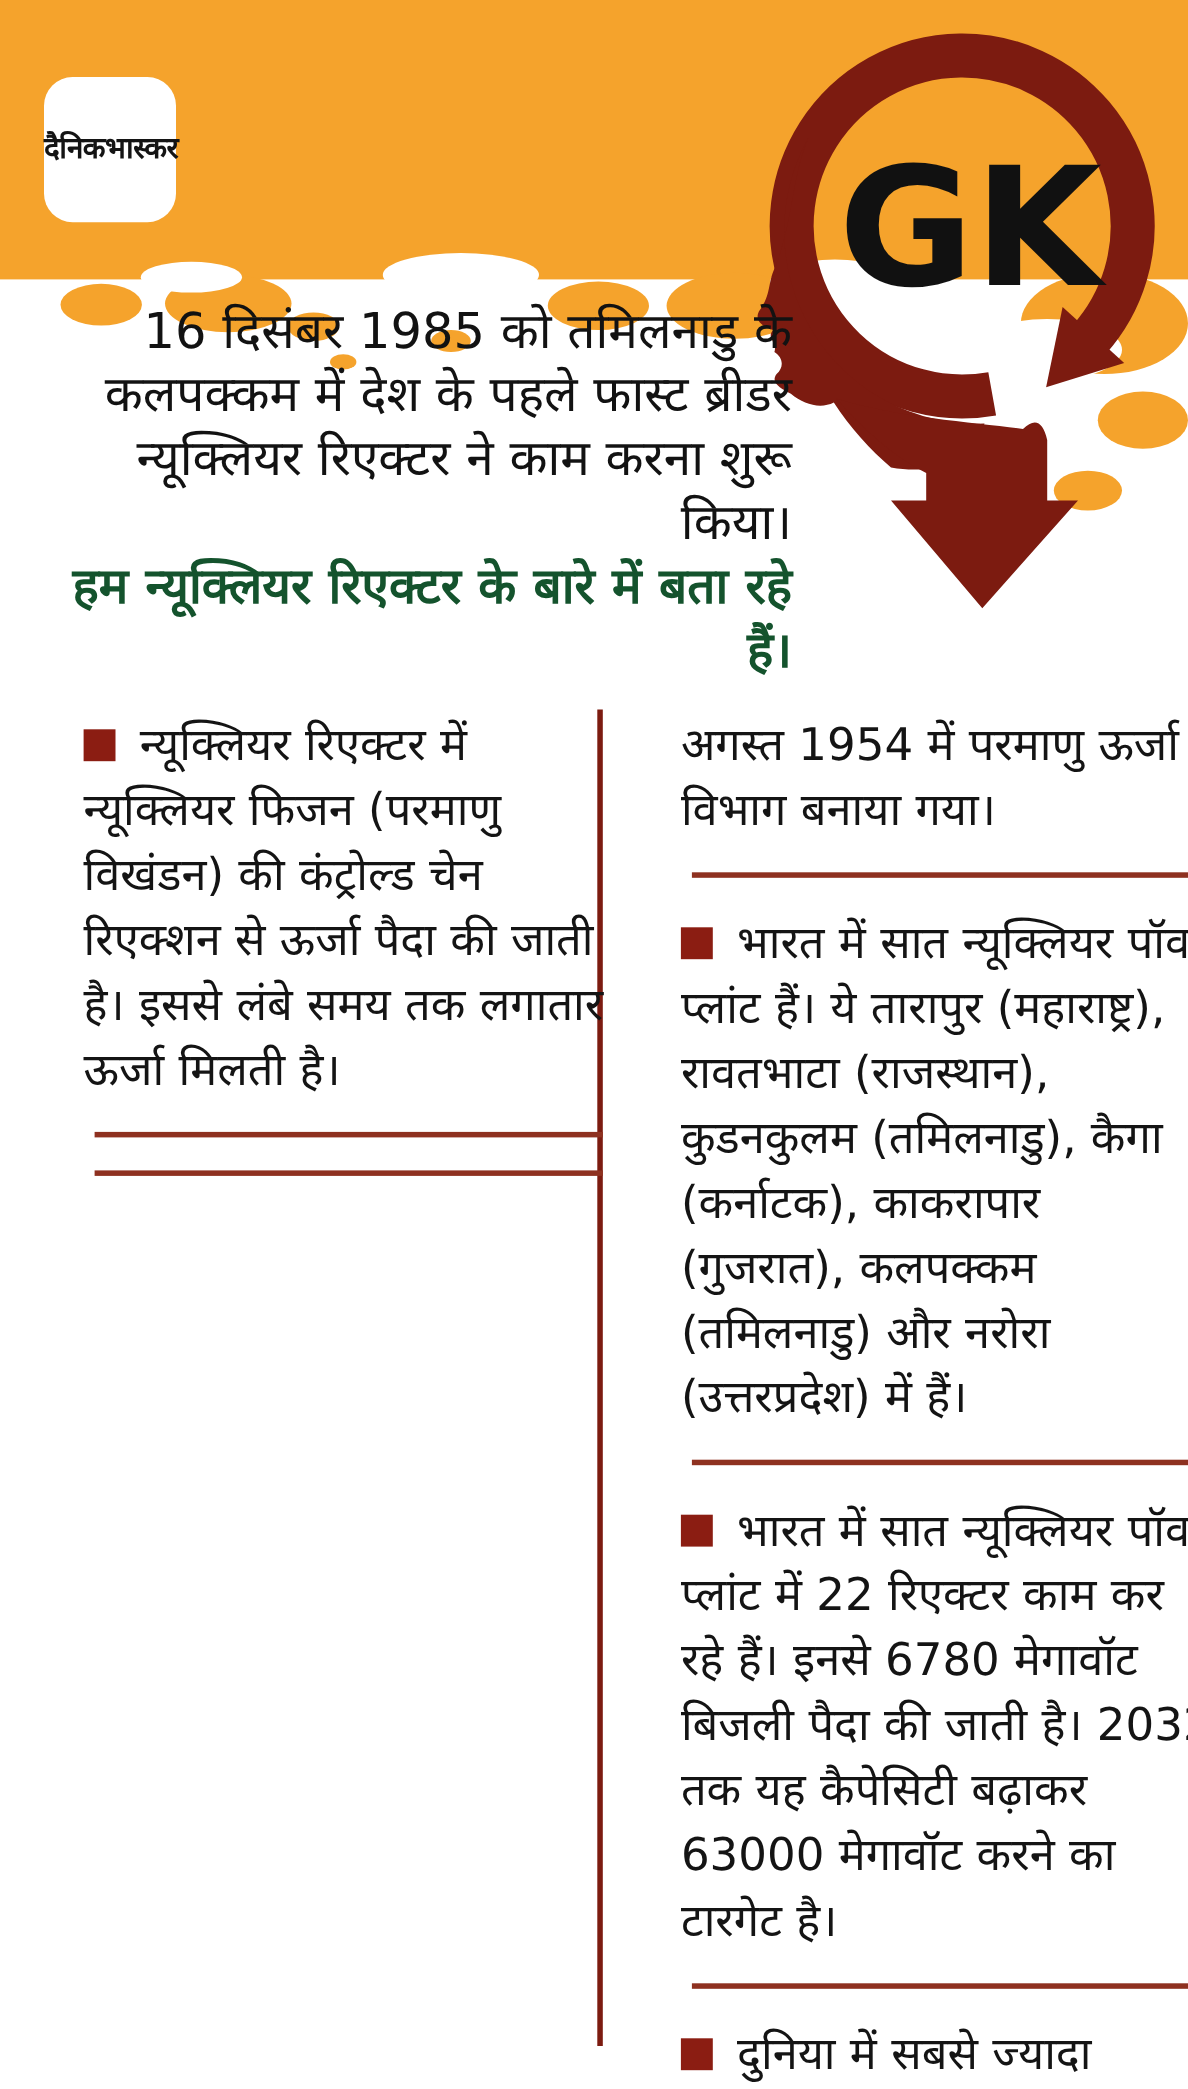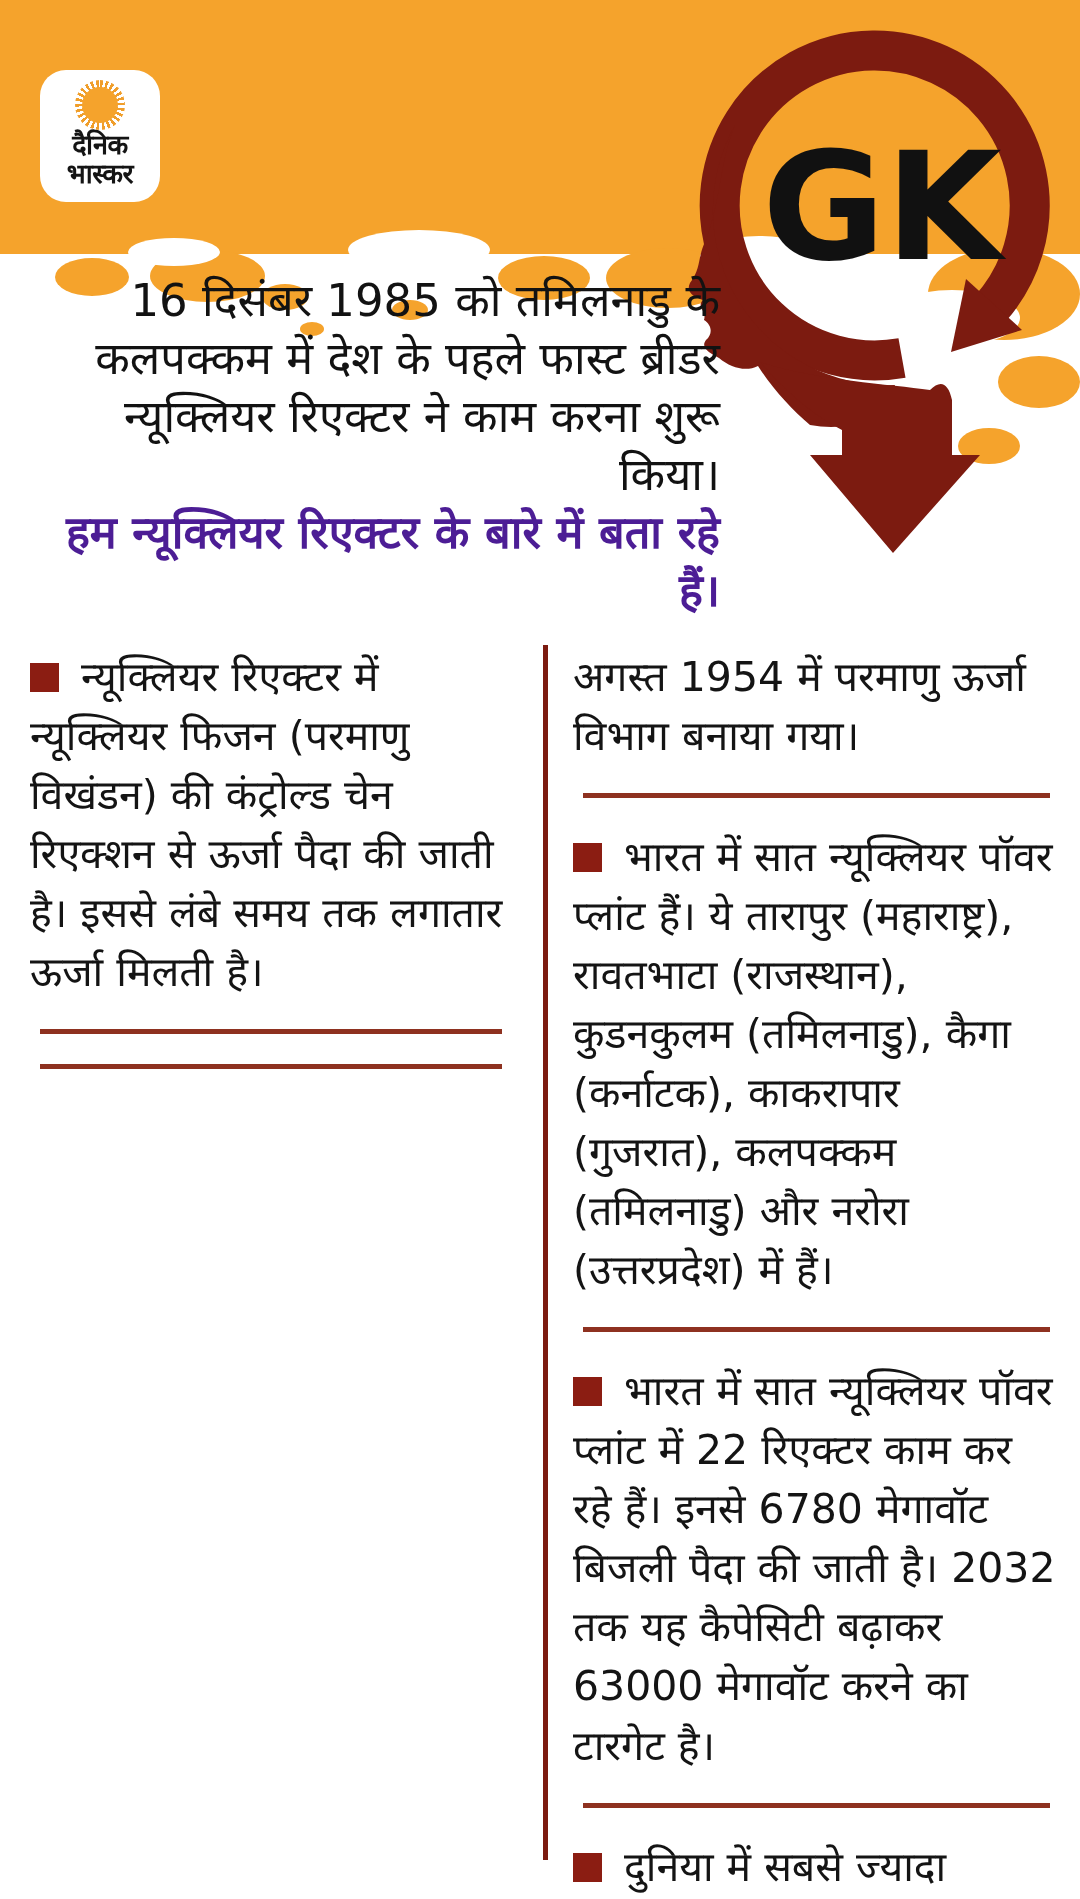--- a/index.html
+++ b/index.html
@@ -14,21 +14,21 @@
   .banner{
     position:absolute;left:0;top:0;width:1080px;height:254px;
     background:#F5A32C;
   }
   .splat{position:absolute;border-radius:50%;background:#F5A32C;}
   .splat.white{background:#ffffff;}
   
   .logo{
     position:absolute;left:40px;top:70px;width:120px;height:132px;
     background:#ffffff;border-radius:26px;
-    display:flex;flex-direction:column;align-items:center;
+    display:flex;flex-direction:row;align-items:center;
     z-index:6;
   }
   .sun{
     width:50px;height:50px;border-radius:50%;margin-top:10px;
     background:repeating-conic-gradient(#F09E2A 0deg 7deg,#ffffff 7deg 14deg);
     position:relative;
   }
   .sun::after{content:"";position:absolute;inset:7px;border-radius:50%;background:#F5A32C;}
   .logo-line{
     font-weight:bold;color:#141414;font-size:27px;line-height:1.08;
@@ -40,29 +40,29 @@
     font-size:104px;line-height:1.1;font-weight:bold;
     color:#7C1B10;white-space:nowrap;z-index:5;
   }
   
   .headsvg{position:absolute;left:600px;top:0;z-index:4;}
   
   .intro{
     position:absolute;left:30px;top:272px;width:690px;
     font-size:45px;line-height:1.29;color:#121212;z-index:5;text-align:right;
   }
-  .intro-bold{display:block;font-weight:bold;color:#4c1d95;}
+  .intro-bold{display:block;font-weight:bold;color:#14532d;}
   
   .vdiv{
     position:absolute;left:543px;top:645px;width:5px;height:1215px;
     background:#7C1B10;
   }
   .col{
     position:absolute;top:648px;
-    font-size:41px;line-height:1.44;color:#141414;
+    font-size:41px;line-height:1.44;color:#141414;margin-left:46px;
   }
   .col-left{left:30px;width:482px;}
   .col-right{left:573px;width:487px;}
   .item{margin:0;}
   .bullet-sq{
     display:inline-block;width:29px;height:29px;background:#8B1D12;
     margin-right:22px;transform:translateY(1px);
   }
   .sep{
     height:5px;background:#8E3120;border:none;

